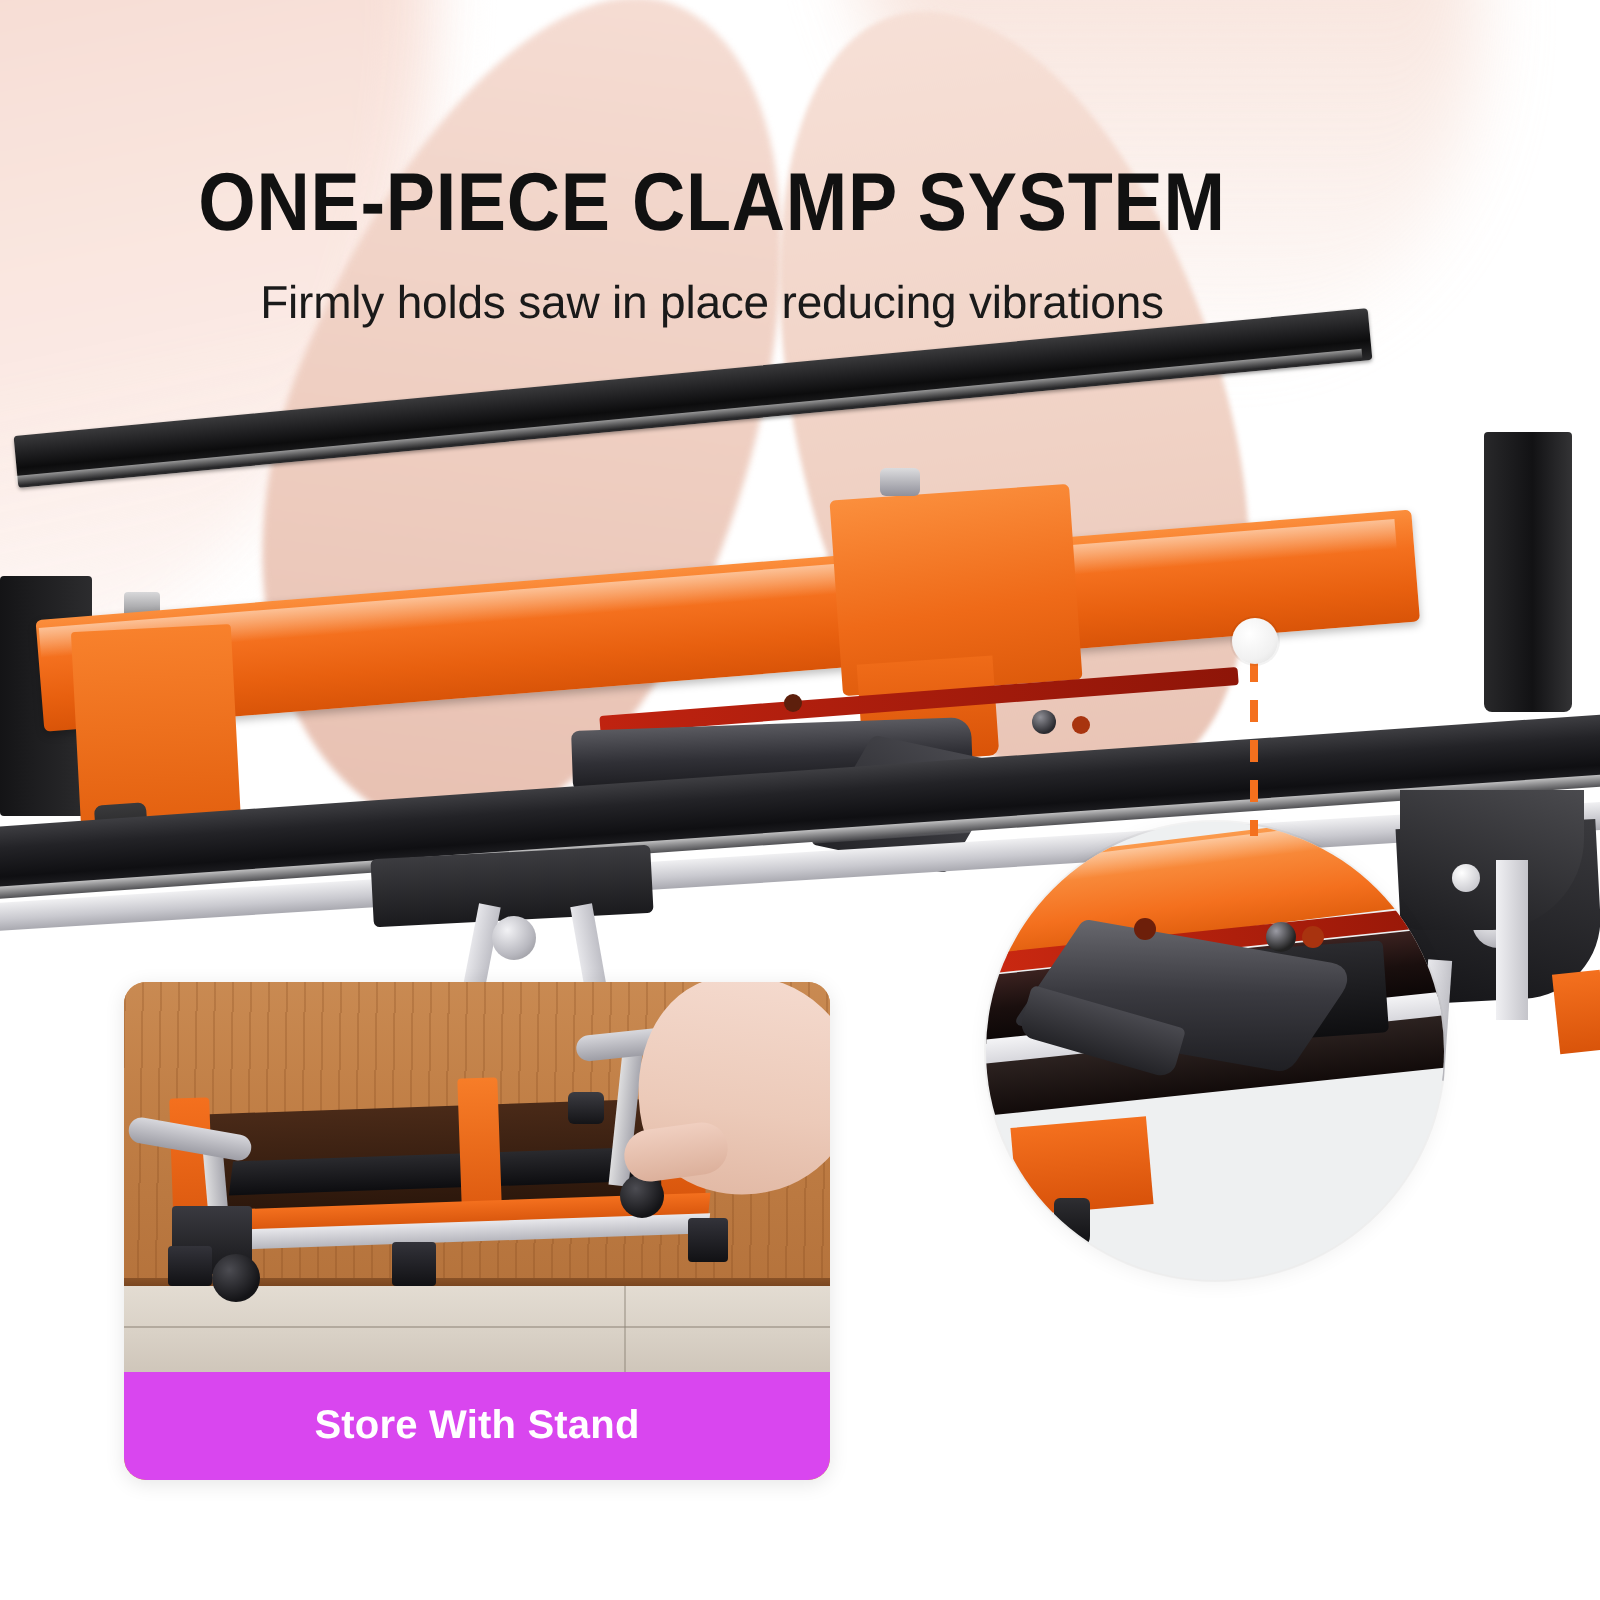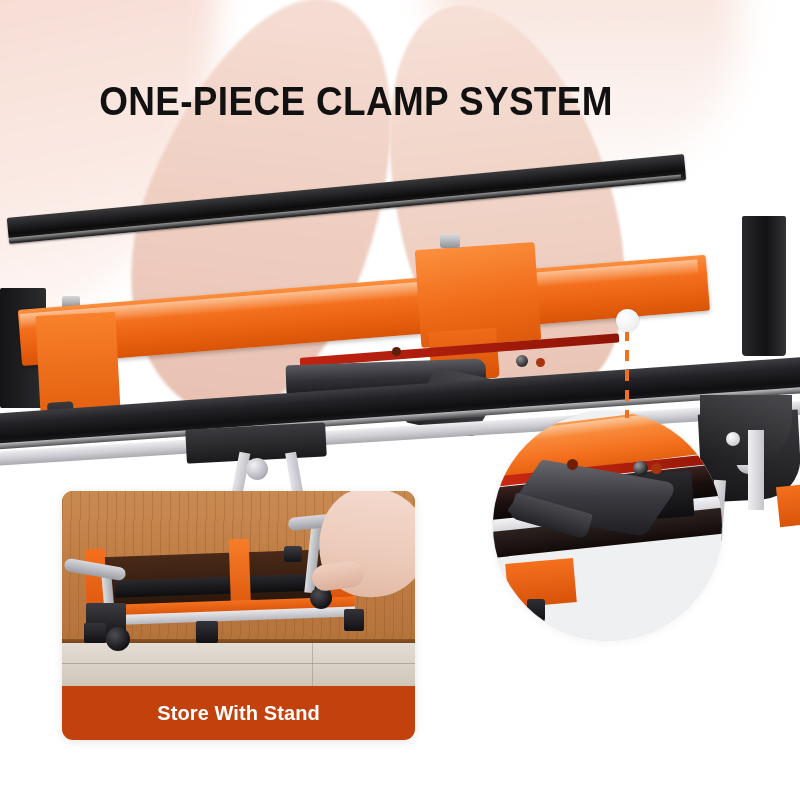--- a/index.html
+++ b/index.html
@@ -466,21 +466,21 @@
   .fs-finger{
     position:absolute;left:250px;top:72px;width:52px;height:26px;
     background:linear-gradient(180deg,#f0cfc0,#dcb09b);
     border-radius:14px;
     transform:rotate(-8deg);
   }
 
   
   .banner{
     position:absolute;left:0;top:195px;width:353px;height:54px;
-    background:#c2410c;
+    background:#d946ef;
     border-radius:0 0 11px 11px;
     text-align:center;
     display:flex;flex-direction:column;align-items:center;justify-content:center;
   }
   .banner-title{
     font-size:20px;font-weight:700;color:#ffffff;
     line-height:23px;letter-spacing:.1px;
   }
   .banner-sub{
     font-size:13px;font-weight:400;color:#ffffff;
@@ -490,20 +490,21 @@
 </head>
 <body>
 
 <div id="stage">
 
   <div class="bg-arm arm-tl"></div>
   <div class="bg-arm arm-tr"></div>
 
   <div class="head-wrap">
     <div class="headline">ONE-PIECE CLAMP SYSTEM</div>
+    <div class="subhead">Firmly holds saw in place reducing vibrations</div>
   </div>
 
   <div class="hero">
     <div class="hero-arm"></div>
     <div class="hero-arm2"></div>
 
     <div class="rail-top"></div>
     <div class="rail-top-hl"></div>
     <div class="rail-top-cap"></div>
     <div class="rail-top-bolt"></div>

